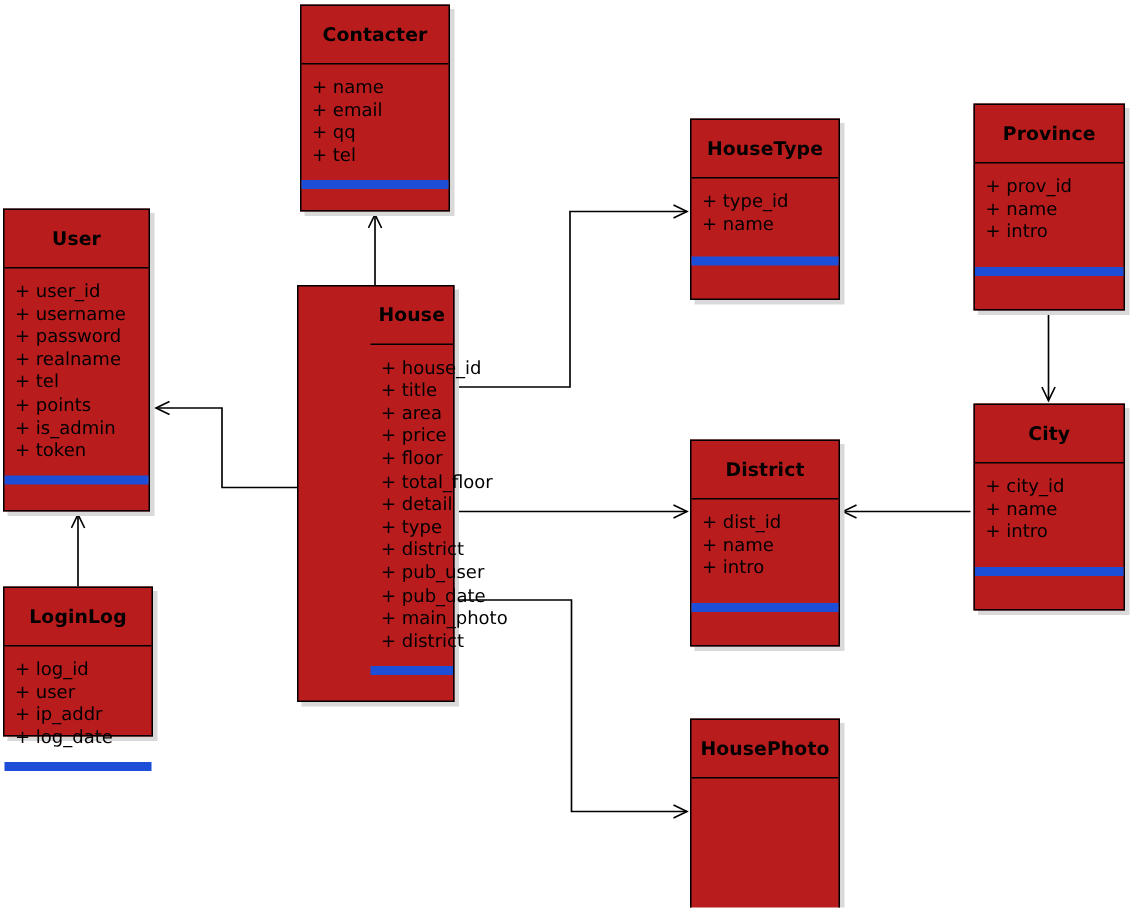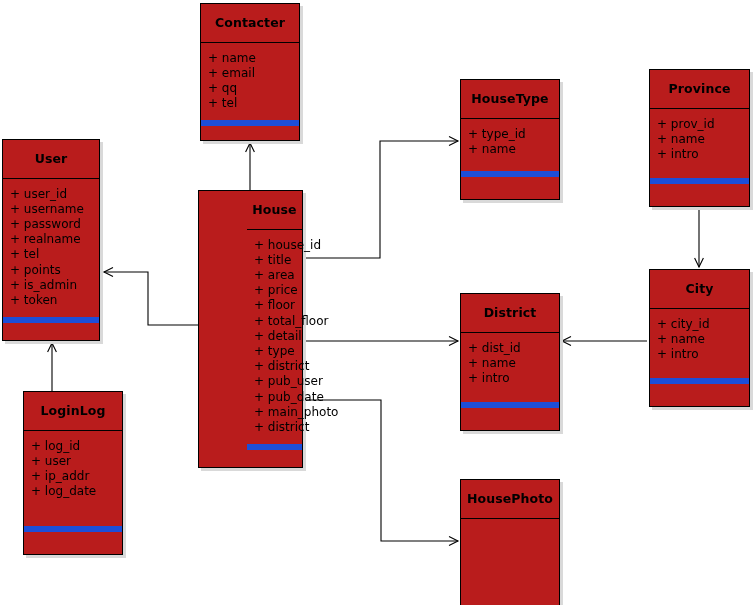--- a/index.html
+++ b/index.html
@@ -126,21 +126,21 @@
           <div class="uml-attr">+ detail</div>
           <div class="uml-attr">+ type</div>
           <div class="uml-attr">+ district</div>
           <div class="uml-attr">+ pub_user</div>
           <div class="uml-attr">+ pub_date</div>
           <div class="uml-attr">+ main_photo</div>
           <div class="uml-attr">+ district</div>
         </div>
         <div class="uml-ops"></div>
       </div>
-      <div class="uml-class" style="left: 2px; top: 391px; width: 100px; height: 164px; margin-left: 21px;">
+      <div class="uml-class" style="left: 2px; top: 391px; width: 100px; height: 100px;">
         <div class="uml-title">LoginLog</div>
         <div class="uml-attrs">
           <div class="uml-attr">+ log_id</div>
           <div class="uml-attr">+ user</div>
           <div class="uml-attr">+ ip_addr</div>
           <div class="uml-attr">+ log_date</div>
         </div>
         <div class="uml-ops"></div>
       </div>
       <div class="uml-class" style="left: 460px; top: 79px; width: 100px; height: 121px;">

